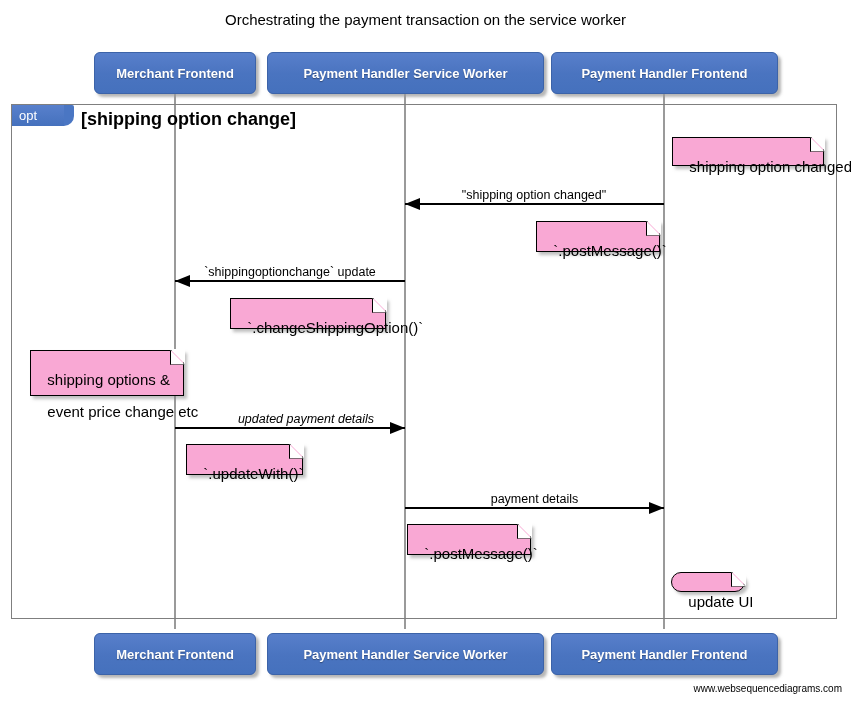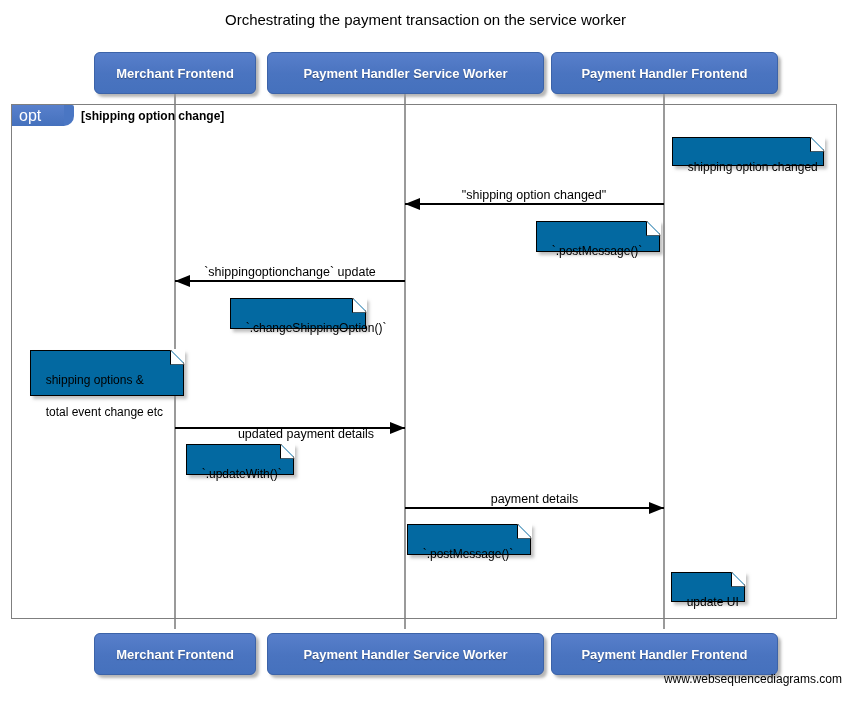--- a/index.html
+++ b/index.html
@@ -62,42 +62,42 @@
     border: 1px solid #7f7f7f;
     box-sizing: border-box;
     background: transparent;
   }
   .frame-tag {
     position: absolute;
     height: 21px;
     background: #4d79c7;
     background-image: linear-gradient(to bottom, #5880cc 0%, #4571bd 100%);
     color: #ffffff;
-    font-size: 16px;
+    font-size: 13px;
     font-weight: normal;
     display: flex;
     align-items: center;
     padding-left: 7px;
     box-sizing: border-box;
     border-top-right-radius: 0;
   }
   .frame-tag::after {
     content: "";
     position: absolute;
     right: -10px;
     top: 0;
     width: 10px;
     height: 21px;
     background: #4a76c3;
     border-bottom-right-radius: 11px;
     border-top-right-radius: 2px;
   }
   .frame-guard {
     position: absolute;
-    font-size: 12px;
+    font-size: 18px;
     font-weight: bold;
     color: #000;
     white-space: nowrap;
   }
 
   
   .msg-line {
     position: absolute;
     height: 2px;
     background: #000000;
@@ -115,24 +115,24 @@
     height: 0;
     border-top: 6px solid transparent;
     border-bottom: 6px solid transparent;
   }
   .arrowhead.right { border-left: 15px solid #000; }
   .arrowhead.left  { border-right: 15px solid #000; }
 
   
   .note {
     position: absolute;
-    background: #0369a1;
+    background: #f9a8d4;
     border: 1.5px solid #000000;
     box-sizing: border-box;
-    font-size: 12px;
+    font-size: 15px;
     color: #000;
     line-height: 16px;
     padding: 5px 24px 5px 8px;
     box-shadow: 3px 3px 3px rgba(130,130,130,0.5);
     white-space: pre;
   }
   .note .fold {
     position: absolute;
     top: -1.5px;
     right: -1.5px;
@@ -151,22 +151,22 @@
     width: 15px;
     height: 15px;
     background: #ffffff;
     clip-path: polygon(0 0, 100% 0, 100% 100%);
   }
 
   
   .footer {
     position: absolute;
     right: 9px;
-    bottom: 24px;
-    font-size: 12px;
+    bottom: 16px;
+    font-size: 10px;
     color: #000;
   }
 </style>
 </head>
 <body>
 
 <div class="diagram-title">Orchestrating the payment transaction on the service worker</div>
 
 <div class="participant" style="left:94px; top:52px; width:162px;">
   <span>Merchant Frontend</span>
@@ -203,54 +203,54 @@
 <div class="note" style="left:536px; top:221px; width:124px; height:31px;">
   <span>`.postMessage()`</span>
   <span class="fold-cover"></span>
   <span class="fold"></span>
 </div>
 
 <div class="msg-label" style="left:175px; top:265px; width:230px;">`shippingoptionchange` update</div>
 <div class="msg-line" style="left:175px; top:280px; width:230px;"></div>
 <div class="arrowhead left" style="left:175px; top:275px;"></div>
 
-<div class="note" style="left:230px; top:298px; width:136px; height:31px;">
+<div class="note" style="left:230px; top:298px; width:156px; height:31px;">
   <span>`.changeShippingOption()`</span>
   <span class="fold-cover"></span>
   <span class="fold"></span>
 </div>
 
 <div class="note" style="left:30px; top:350px; width:154px; height:46px;">
   <span>shipping options &amp;</span><br>
-  <span>total event change etc</span>
-  <span class="fold-cover"></span>
-  <span class="fold"></span>
-</div>
-
-<div class="msg-label" style="left:175px; top:427px; width:262px;">updated payment details</div>
+  <span>event price change etc</span>
+  <span class="fold-cover"></span>
+  <span class="fold"></span>
+</div>
+
+<div class="msg-label" style="left:175px; top:412px; width:262px;font-style:italic;">updated payment details</div>
 <div class="msg-line" style="left:175px; top:427px; width:230px;"></div>
 <div class="arrowhead right" style="left:390px; top:422px;"></div>
 
-<div class="note" style="left:186px; top:444px; width:108px; height:31px;">
+<div class="note" style="left:186px; top:444px; width:117px; height:31px;">
   <span>`.updateWith()`</span>
   <span class="fold-cover"></span>
   <span class="fold"></span>
 </div>
 
 <div class="msg-label" style="left:405px; top:492px; width:259px;">payment details</div>
 <div class="msg-line" style="left:405px; top:507px; width:259px;"></div>
 <div class="arrowhead right" style="left:649px; top:502px;"></div>
 
 <div class="note" style="left:407px; top:524px; width:124px; height:31px;">
   <span>`.postMessage()`</span>
   <span class="fold-cover"></span>
   <span class="fold"></span>
 </div>
 
-<div class="note" style="left:671px; top:572px; width:74px; height:30px;">
+<div class="note" style="left:671px; top:572px; width:74px; height:20px;border-radius:10px;">
   <span>update UI</span>
   <span class="fold-cover"></span>
   <span class="fold"></span>
 </div>
 
 <div class="participant" style="left:94px; top:633px; width:162px;">
   <span>Merchant Frontend</span>
 </div>
 <div class="participant" style="left:267px; top:633px; width:277px;">
   <span>Payment Handler Service Worker</span>

